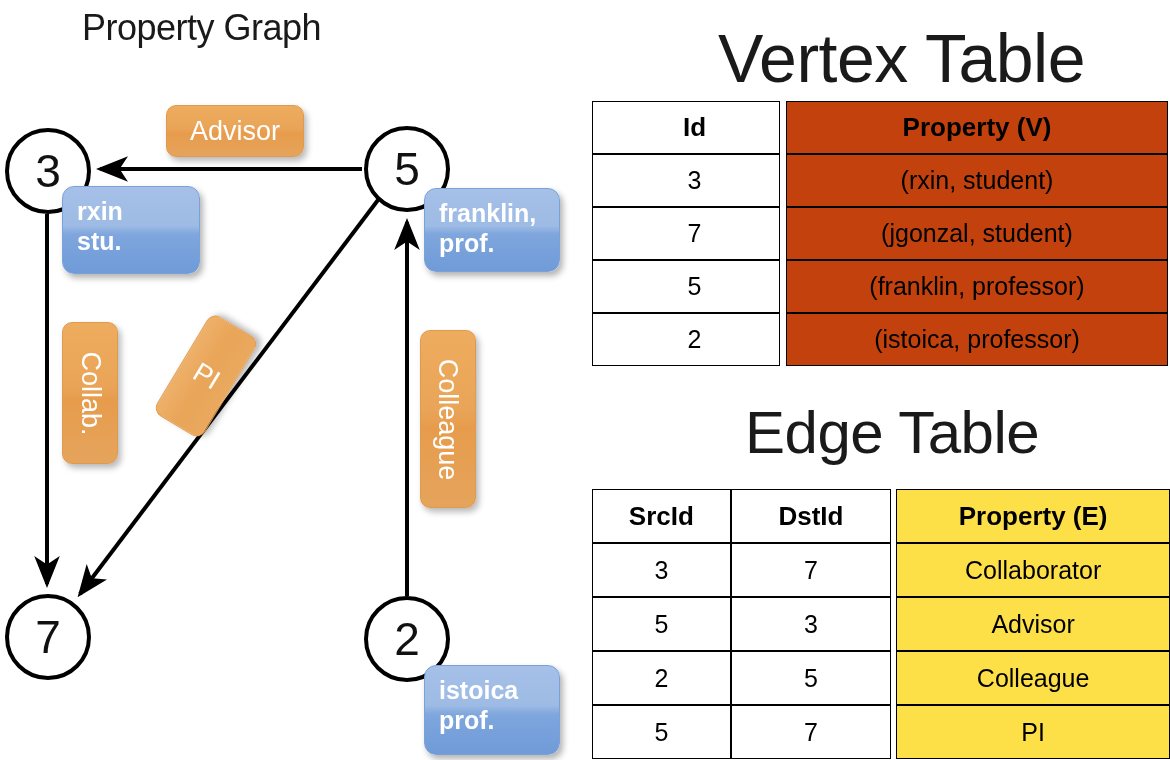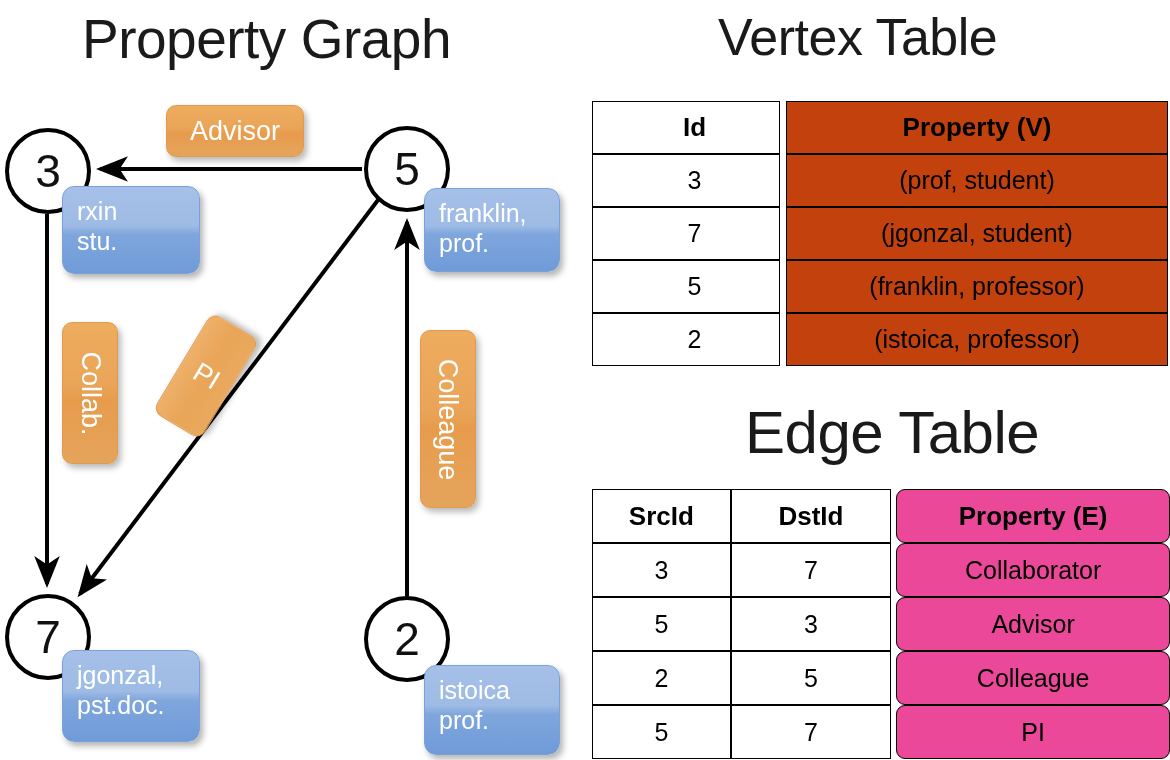--- a/index.html
+++ b/index.html
@@ -18,22 +18,22 @@
 
   
   .title {
     position: absolute;
     font-family: "Liberation Sans", sans-serif;
     font-weight: 300;
     color: #1a1a1a;
     white-space: nowrap;
     letter-spacing: -0.5px;
   }
-  #graph-title   { left: 82px;  top: 7px;   font-size: 55px; }
-  #vertex-title  { left: 718px; top: 7px;   font-size: 52px; }
+  #graph-title   { left: 82px;  top: 7px;   font-size: 36px; }
+  #vertex-title  { left: 718px; top: 19px;   font-size: 68px; }
   #edge-title    { left: 745px; top: 398px; font-size: 60px; }
 
   
   #graph-panel {
     position: absolute;
     left: 0; top: 0;
     width: 580px; height: 760px;
   }
   #graph-edges {
     position: absolute;
@@ -64,21 +64,21 @@
 
   
   .vbox {
     position: absolute;
     border-radius: 12px;
     background: linear-gradient(to bottom, #a6c0e8 0%, #9dbbe4 45%, #7fa6dd 55%, #6f9bd8 100%);
     border: 1px solid #7ba2d8;
     box-shadow: 3px 4px 6px rgba(0,0,0,0.30);
     color: #ffffff;
     font-size: 25px;
-    font-weight: 400;
+    font-weight: 700;
     font-family: "Liberation Sans", sans-serif;
     padding: 10px 14px;
     box-sizing: border-box;
     line-height: 1.18;
   }
   #vbox-rxin     { left: 62px;  top: 186px; width: 138px; height: 88px; }
   #vbox-franklin { left: 424px; top: 188px; width: 136px; height: 84px; }
   #vbox-jgonzal  { left: 62px;  top: 650px; width: 138px; height: 92px; }
   #vbox-istoica  { left: 424px; top: 665px; width: 136px; height: 90px; }
 
@@ -141,21 +141,21 @@
   #vertex-table { left: 592px; top: 101px; }
   #vertex-table .c-id   { width: 188px; height: 53px; background: #fff; padding-left: 17px; }
   #vertex-table .c-prop { width: 382px; height: 53px; background: #c2410c; }
   #vertex-table th.c-id   { height: 53px; }
   #vertex-table th.c-prop { height: 53px; }
   #vertex-table .spacer { width: 6px; border: none; background: #fff; padding: 0; }
 
   #edge-table { left: 592px; top: 489px; }
   #edge-table .c-src  { width: 150px; height: 54px; background: #fff; }
   #edge-table .c-dst  { width: 175px; height: 54px; background: #fff; margin-top: 12px; }
-  #edge-table .c-prop { width: 295px; height: 54px; background: #ec4899; border-radius: 9px; }
+  #edge-table .c-prop { width: 295px; height: 54px; background: #fde047; }
   #edge-table .spacer { width: 6px; border: none; background: #fff; padding: 0; }
 </style>
 </head>
 <body>
 
 <div class="title" id="graph-title">Property Graph</div>
 <div class="title" id="vertex-title">Vertex Table</div>
 <div class="title" id="edge-title">Edge Table</div>
 
 <div id="graph-panel">
@@ -190,24 +190,20 @@
   </div>
 
   <div class="vbox" id="vbox-rxin">
     <div>rxin</div>
     <div>stu.</div>
   </div>
   <div class="vbox" id="vbox-franklin">
     <div>franklin,</div>
     <div>prof.</div>
   </div>
-  <div class="vbox" id="vbox-jgonzal">
-    <div>jgonzal,</div>
-    <div>pst.doc.</div>
-  </div>
   <div class="vbox" id="vbox-istoica">
     <div>istoica</div>
     <div>prof.</div>
   </div>
 
   <div class="ebox" id="ebox-advisor">
     <span class="rot">Advisor</span>
   </div>
   <div class="ebox" id="ebox-collab">
     <span class="rot">Collab.</span>
@@ -225,21 +221,21 @@
     <tr>
       <th class="c-id">Id</th>
       <td class="spacer"></td>
       <th class="c-prop">Property (V)</th>
     </tr>
   </thead>
   <tbody>
     <tr>
       <td class="c-id">3</td>
       <td class="spacer"></td>
-      <td class="c-prop">(prof, student)</td>
+      <td class="c-prop">(rxin, student)</td>
     </tr>
     <tr>
       <td class="c-id">7</td>
       <td class="spacer"></td>
       <td class="c-prop">(jgonzal, student)</td>
     </tr>
     <tr>
       <td class="c-id">5</td>
       <td class="spacer"></td>
       <td class="c-prop">(franklin, professor)</td>

